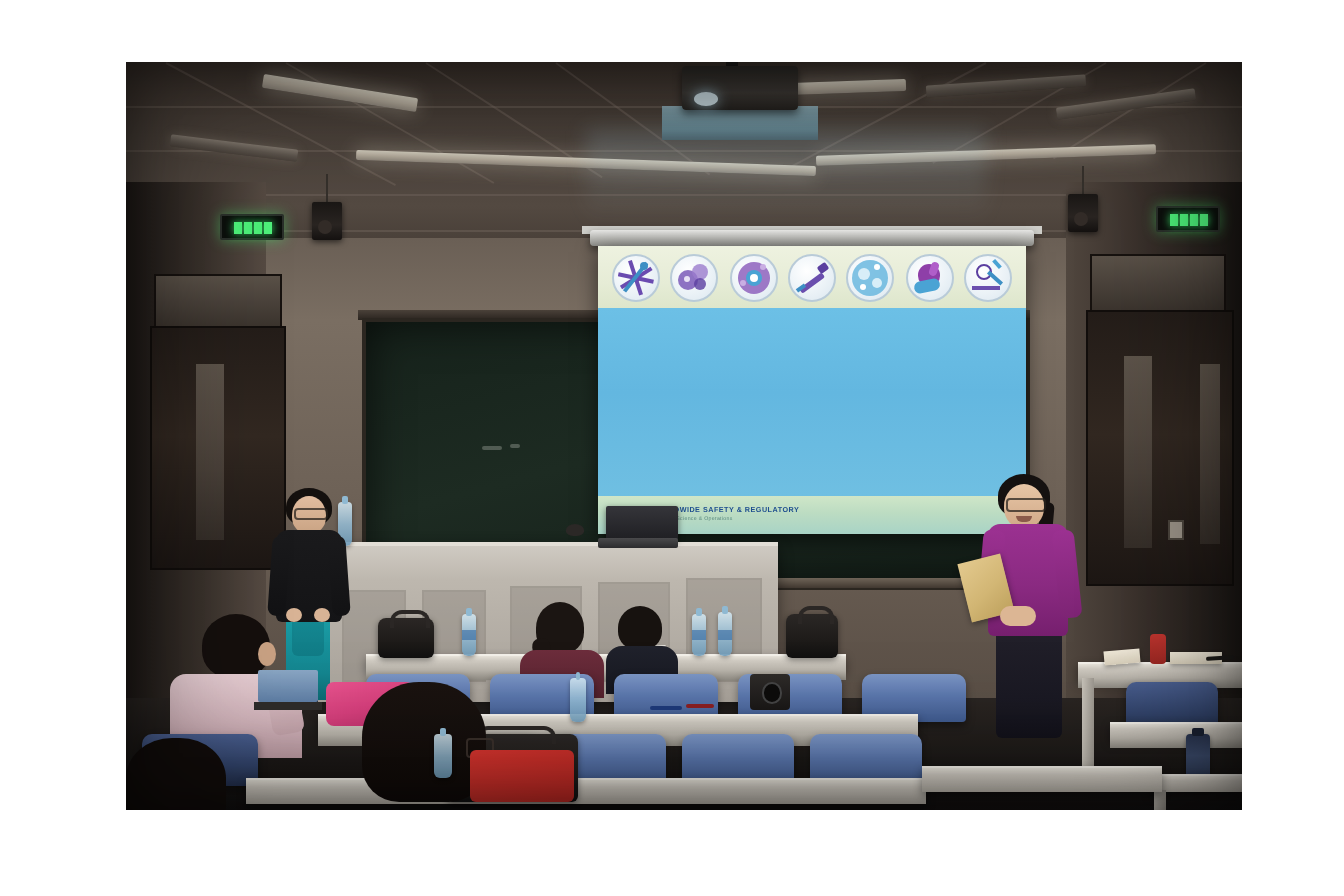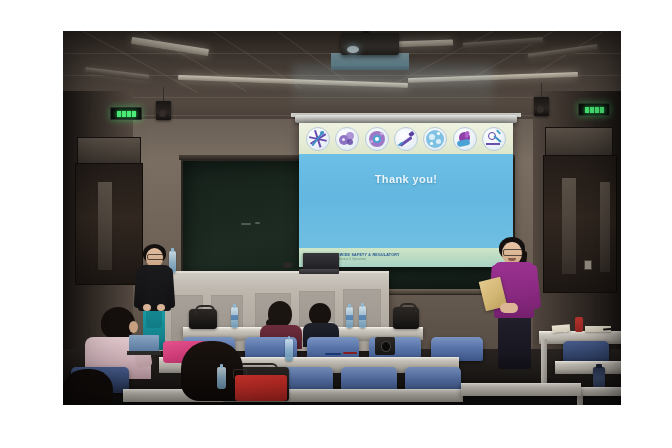--- a/index.html
+++ b/index.html
@@ -508,21 +508,20 @@
       </div>
       <div class="sicon">
         <div class="g" style="left:5px;top:4px;width:8px;height:8px;border-radius:50%;border:1.5px solid #5b3fa0;box-sizing:border-box;"></div>
         <div class="g" style="left:10px;top:10px;width:9px;height:2px;background:#3d8fc4;transform:rotate(42deg);"></div>
         <div class="g" style="left:3px;top:15px;width:14px;height:2px;background:#6b4fae;"></div>
         <div class="g" style="left:13px;top:3px;width:5px;height:2px;background:#4aa3d4;transform:rotate(48deg);"></div>
       </div>
     </div>
 
     <div id="slide-body"></div>
-    <div id="slide-title">Thank you!</div>
 
     <div id="slide-footer">
       <div id="pfizer-logo"></div>
       <div id="footer-texts">
         <span id="footer-main">WORLDWIDE SAFETY &amp; REGULATORY</span>
         <span id="footer-sub">Medicinal Science &amp; Operations</span>
       </div>
     </div>
   </div>
 

